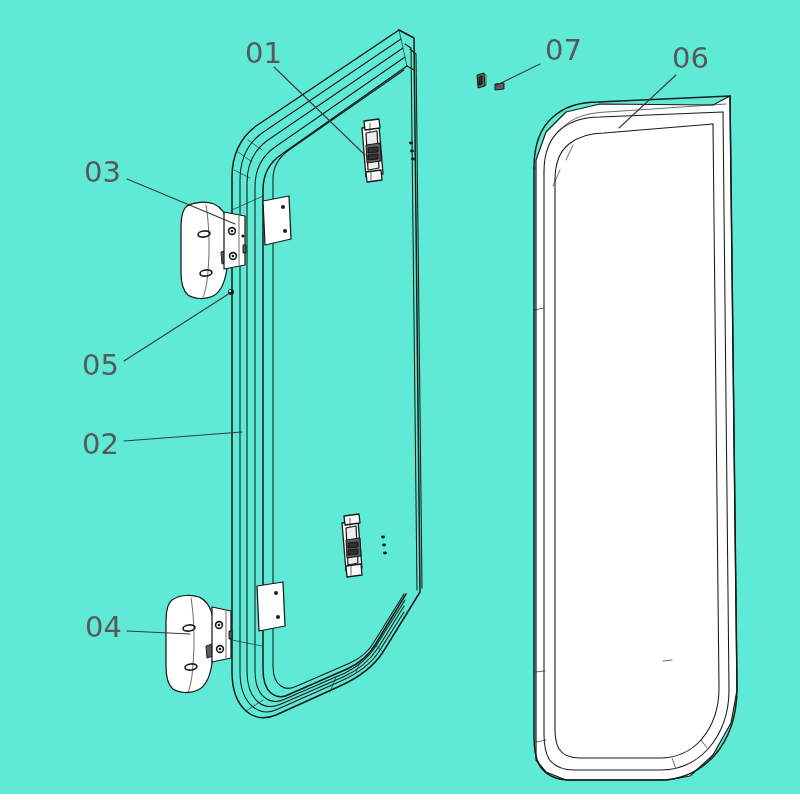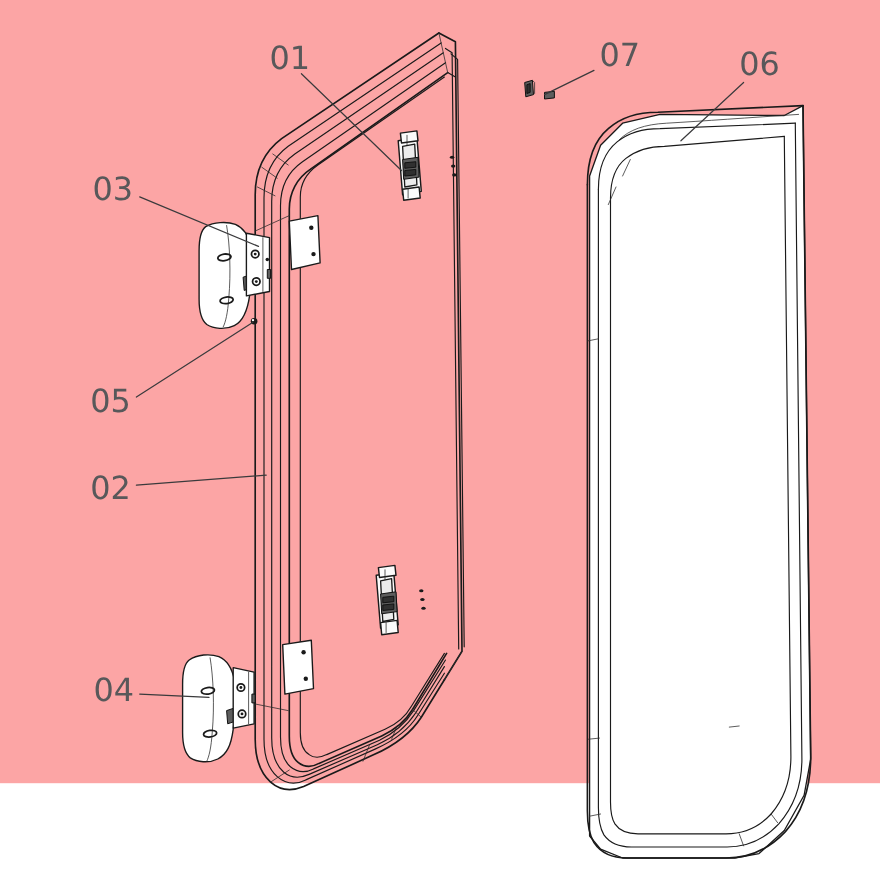--- a/index.html
+++ b/index.html
@@ -9,22 +9,22 @@
   }
   body {
     width: 800px;
     height: 800px;
     overflow: hidden;
     font-family: "DejaVu Sans", sans-serif;
   }
   #diagram-root {
     position: relative;
     width: 800px;
-    height: 712px;
-    background: #fca5a5;
+    height: 794px;
+    background: #5eead4;
   }
   svg.sheet {
     position: absolute;
     left: 0;
     top: 0;
     width: 800px;
     height: 800px;
     display: block;
   }
   .callout-text {

